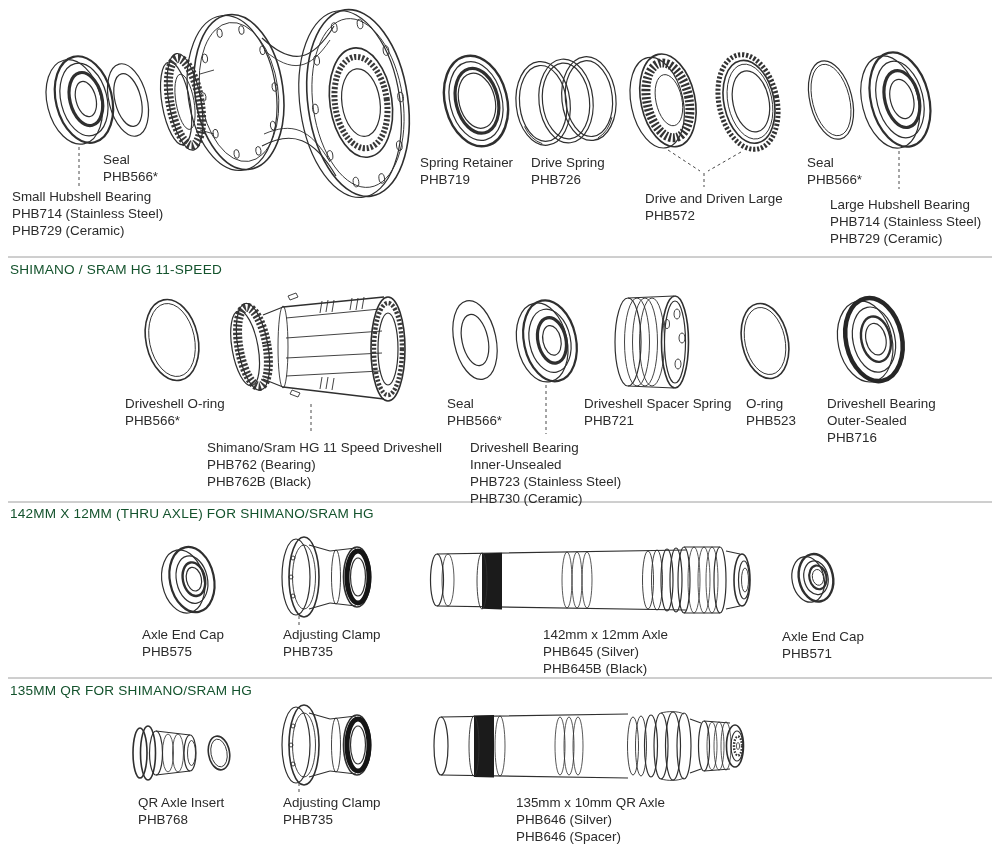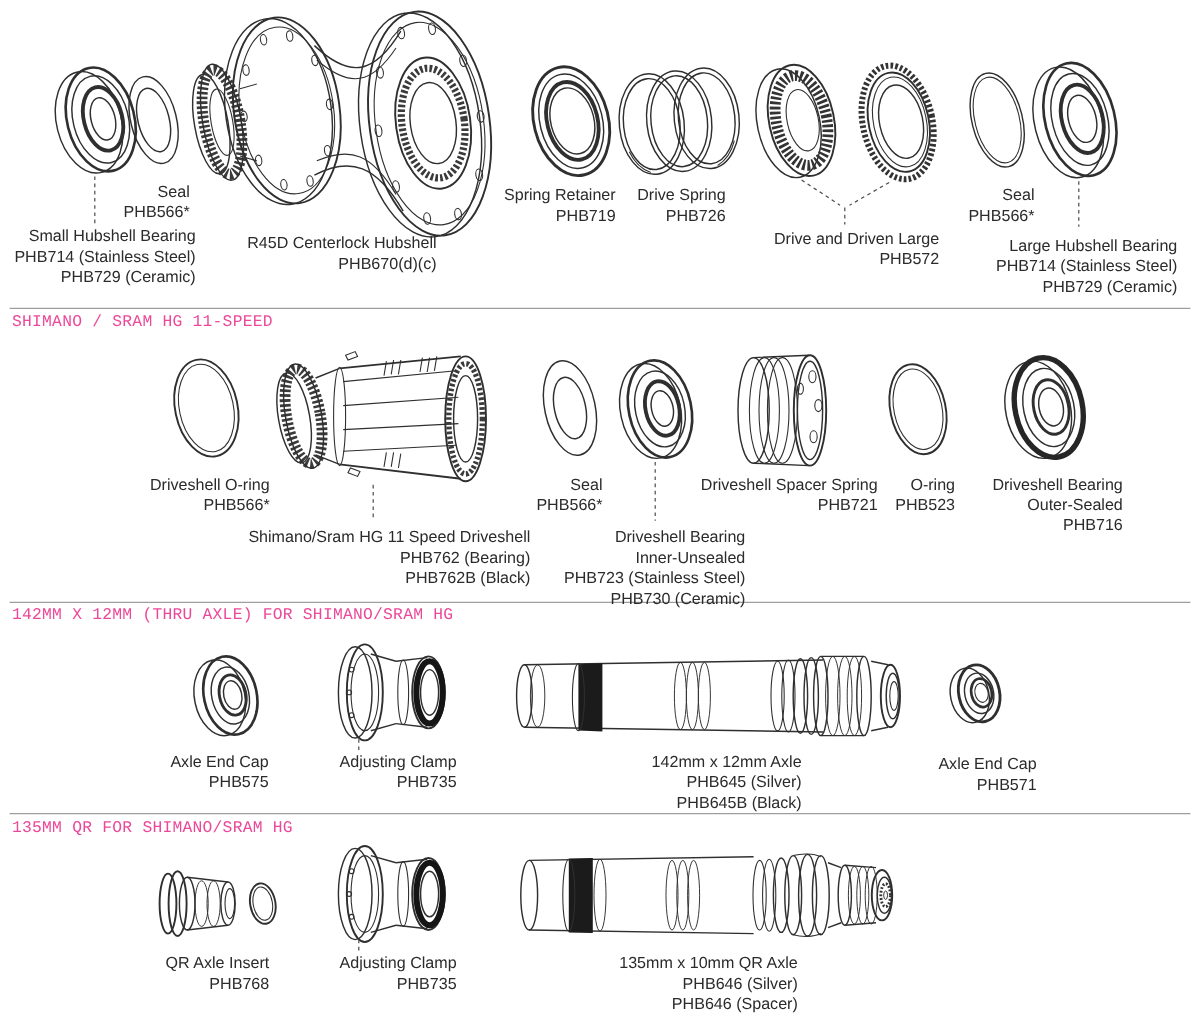--- a/index.html
+++ b/index.html
@@ -1,22 +1,22 @@
 <!DOCTYPE html>
 <html><head>
 <meta charset="utf-8">
 <style>
   * { margin:0; padding:0; box-sizing:border-box; }
   html,body { width:1000px; height:850px; background:#ffffff; overflow:hidden;
               font-family:"Liberation Sans", sans-serif; }
   .page { position:relative; width:1000px; height:850px; background:#fff; }
   svg.art { position:absolute; left:0; top:0; }
   .label { position:absolute; font-size:13.4px; line-height:17px; color:#2b2b2b; white-space:nowrap; }
-  .label span { display:block;text-align:right; }
-  .section-header { position:absolute; font-size:13.6px; color:#ec4899; letter-spacing:.2px; white-space:nowrap;font-family:Liberation Mono, monospace; }
+  .label span { display:block; }
+  .section-header { position:absolute; font-size:13.6px; color:#14532d; letter-spacing:.2px; white-space:nowrap; }
 
   
   .ln   { fill:none; stroke:#2f2f2f; stroke-width:1.2px; }
   .w08  { stroke-width:.8px; }  .w09 { stroke-width:.9px; }
   .w16  { stroke-width:1.6px; } .w2  { stroke-width:2.2px; }
   .w24  { stroke-width:2.4px; } .w3  { stroke-width:3.2px; }
   .w45  { stroke-width:4.5px; } .w5  { stroke-width:5px; }
   .w6   { stroke-width:6px; }   .w9  { stroke-width:9px; }
   .teeth{ stroke-dasharray:2.2 1.8; }
   .fine { stroke-dasharray:1.6 1.4; }
@@ -328,24 +328,20 @@
 
 <div class="label" style="left:103px; top:151px">
   <span>Seal</span>
   <span>PHB566*</span>
 </div>
 <div class="label" style="left:12px; top:188px">
   <span>Small Hubshell Bearing</span>
   <span>PHB714 (Stainless Steel)</span>
   <span>PHB729 (Ceramic)</span>
 </div>
-<div class="label" style="left:206px; top:194px">
-  <span>R45D Centerlock Hubshell</span>
-  <span>PHB670(d)(c)</span>
-</div>
 <div class="label" style="left:420px; top:154px">
   <span>Spring Retainer</span>
   <span>PHB719</span>
 </div>
 <div class="label" style="left:531px; top:154px">
   <span>Drive Spring</span>
   <span>PHB726</span>
 </div>
 <div class="label" style="left:645px; top:190px">
   <span>Drive and Driven Large</span>

